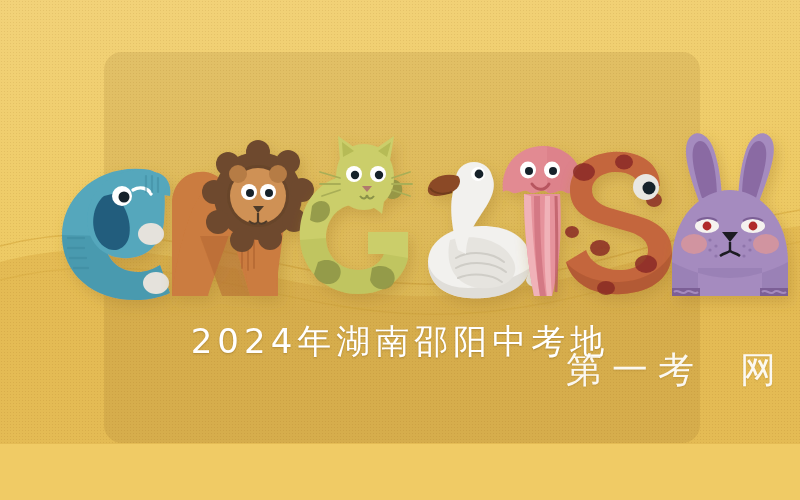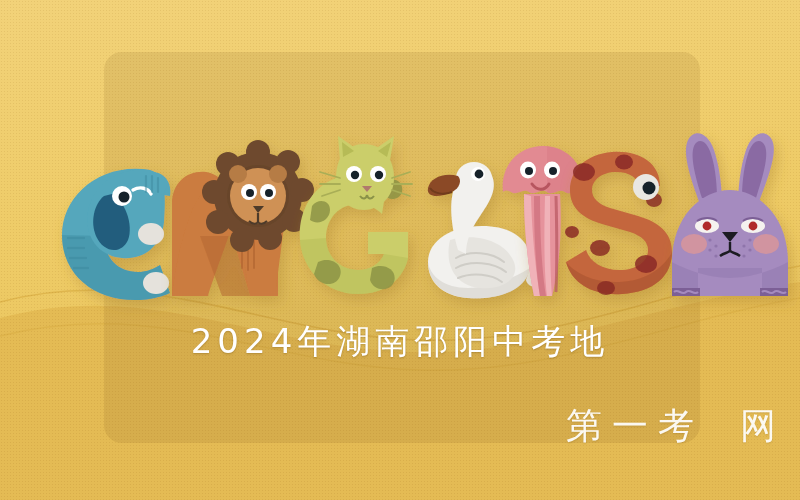--- a/index.html
+++ b/index.html
@@ -1,21 +1,21 @@
 <!DOCTYPE html>
 <html><head>
 <meta charset="utf-8">
 <style>
   html,body{margin:0;padding:0;}
   body{
     width:800px;height:500px;overflow:hidden;
     font-family:"Liberation Sans","DejaVu Sans",sans-serif;
     background:#f0cb65;
   }
-  #stage{position:relative;width:800px;height:500px;overflow:hidden;background:#eec863;}
+  #stage{position:relative;width:800px;height:444px;overflow:hidden;background:#eec863;}
 
   
   .bg-base{position:absolute;inset:0;
     background:linear-gradient(175deg,#f2d279 0%,#eecb66 45%,#e6bf55 100%);}
   .bg-wave{position:absolute;left:0;width:800px;height:260px;bottom:0;}
   .bg-noise{position:absolute;inset:0;opacity:.30;mix-blend-mode:multiply;
     background-image:
       radial-gradient(rgba(150,110,30,.40) .6px, transparent .7px),
       radial-gradient(rgba(255,240,190,.45) .6px, transparent .7px);
     background-size:3px 3px,4px 4px;

